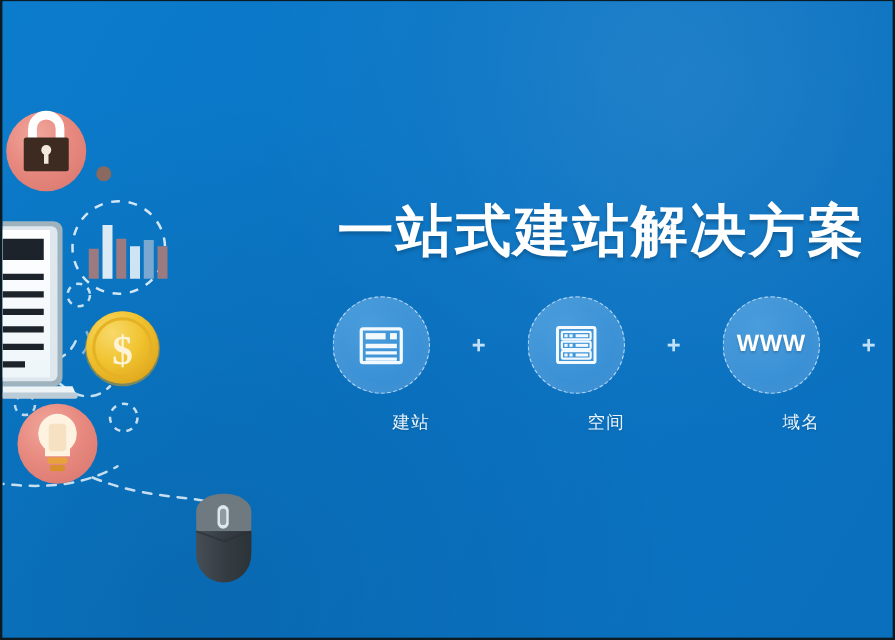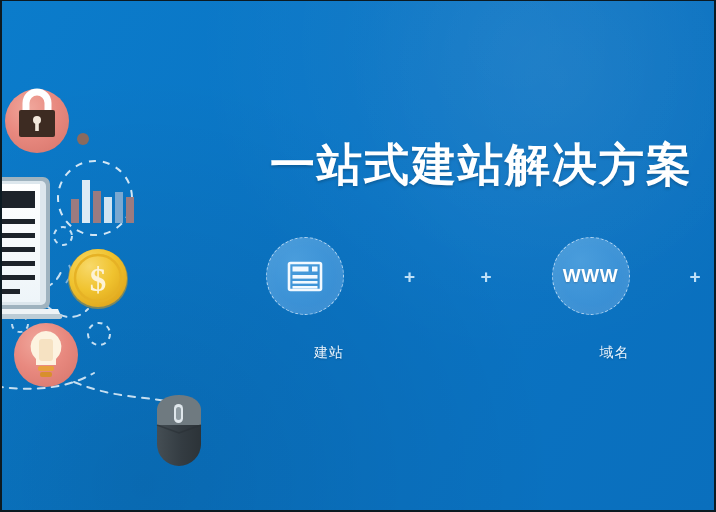--- a/index.html
+++ b/index.html
@@ -41,21 +41,21 @@
     width: 60%;
     height: 90%;
     background: radial-gradient(ellipse at center, rgba(255,255,255,0.045) 0%, rgba(255,255,255,0) 70%);
     pointer-events: none;
   }
 
   
   .headline {
     position: absolute;
     left: 268px;
-    top: 140px;
+    top: 160px;
     width: 440px;
     color: #ffffff;
     font-size: 45px;
     font-weight: bold;
     letter-spacing: 2px;
     line-height: 1.05;
     white-space: nowrap;
     text-shadow: 0 2px 3px rgba(0,0,0,0.20);
   }
 
@@ -91,21 +91,21 @@
   }
   .circle svg { display: block; }
   .www-text {
     color: #ffffff;
     font-size: 19px;
     font-weight: bold;
     letter-spacing: 0.5px;
     text-shadow: 0 1px 2px rgba(0,0,0,0.18);
   }
   .feat-label {
-    margin-top: 29px;
+    margin-top: 14px;
     color: #eaf4fd;
     font-size: 14px;
     letter-spacing: 1px;
     text-shadow: 0 1px 2px rgba(0,0,0,0.18);
     font-family: Liberation Serif, serif;
   }
   .plus {
     width: 22px;
     margin-top: 30px;
     text-align: center;
@@ -250,20 +250,40 @@
           <rect x="6.5" y="18" width="25" height="3.6" fill="#f2f9ff"></rect>
           <rect x="6.5" y="24" width="25" height="2.6" fill="#f2f9ff"></rect>
           <rect x="6.5" y="29" width="25" height="2.6" fill="#f2f9ff"></rect>
         </svg>
       </div>
       <div class="feat-label">建站</div>
     </div>
 
     <div class="plus">+</div>
 
+    <div class="feature">
+      <div class="circle">
+        <svg width="38" height="38" viewBox="0 0 38 38">
+          <rect x="4" y="5" width="30" height="28" rx="1.5" fill="none" stroke="#f2f9ff" stroke-width="2.4"></rect>
+          <rect x="7.5" y="8.5" width="23" height="6" rx="1" fill="none" stroke="#f2f9ff" stroke-width="1.8"></rect>
+          <rect x="9.5" y="10.4" width="2.6" height="2.4" fill="#f2f9ff"></rect>
+          <rect x="13.5" y="10.4" width="2.6" height="2.4" fill="#f2f9ff"></rect>
+          <rect x="18.5" y="10.4" width="10" height="2.4" fill="#f2f9ff"></rect>
+          <rect x="7.5" y="16.2" width="23" height="6" rx="1" fill="none" stroke="#f2f9ff" stroke-width="1.8"></rect>
+          <rect x="9.5" y="18.1" width="2.6" height="2.4" fill="#f2f9ff"></rect>
+          <rect x="13.5" y="18.1" width="2.6" height="2.4" fill="#f2f9ff"></rect>
+          <rect x="18.5" y="18.1" width="10" height="2.4" fill="#f2f9ff"></rect>
+          <rect x="7.5" y="23.9" width="23" height="6" rx="1" fill="none" stroke="#f2f9ff" stroke-width="1.8"></rect>
+          <rect x="9.5" y="25.8" width="2.6" height="2.4" fill="#f2f9ff"></rect>
+          <rect x="13.5" y="25.8" width="2.6" height="2.4" fill="#f2f9ff"></rect>
+          <rect x="18.5" y="25.8" width="10" height="2.4" fill="#f2f9ff"></rect>
+        </svg>
+      </div>
+      <div class="feat-label">空间</div>
+    </div>
 
     <div class="plus">+</div>
 
     <div class="feature">
       <div class="circle">
         <span class="www-text">WWW</span>
       </div>
       <div class="feat-label">域名</div>
     </div>
 

